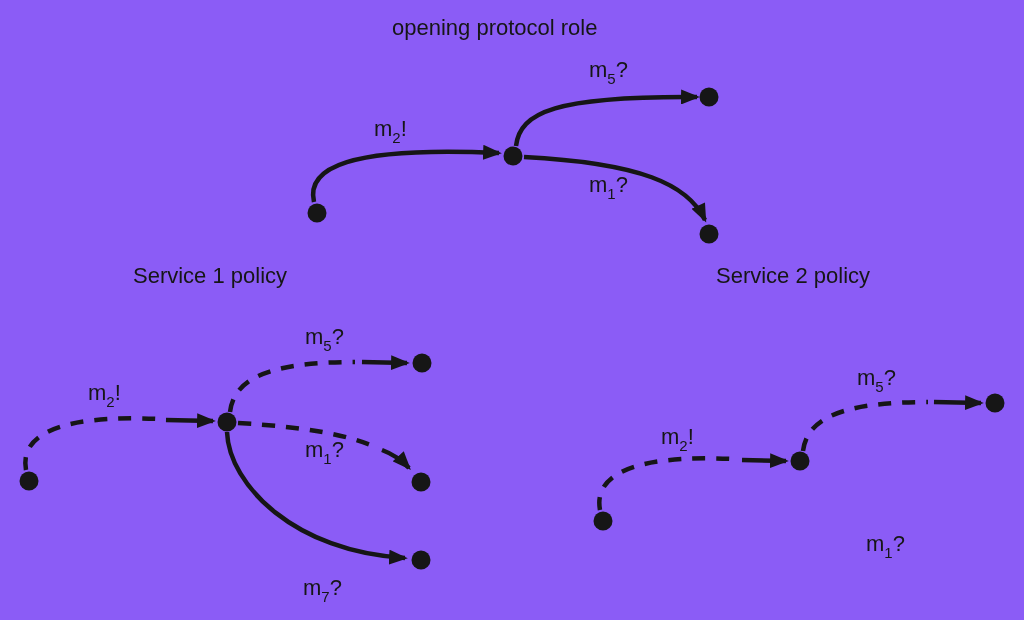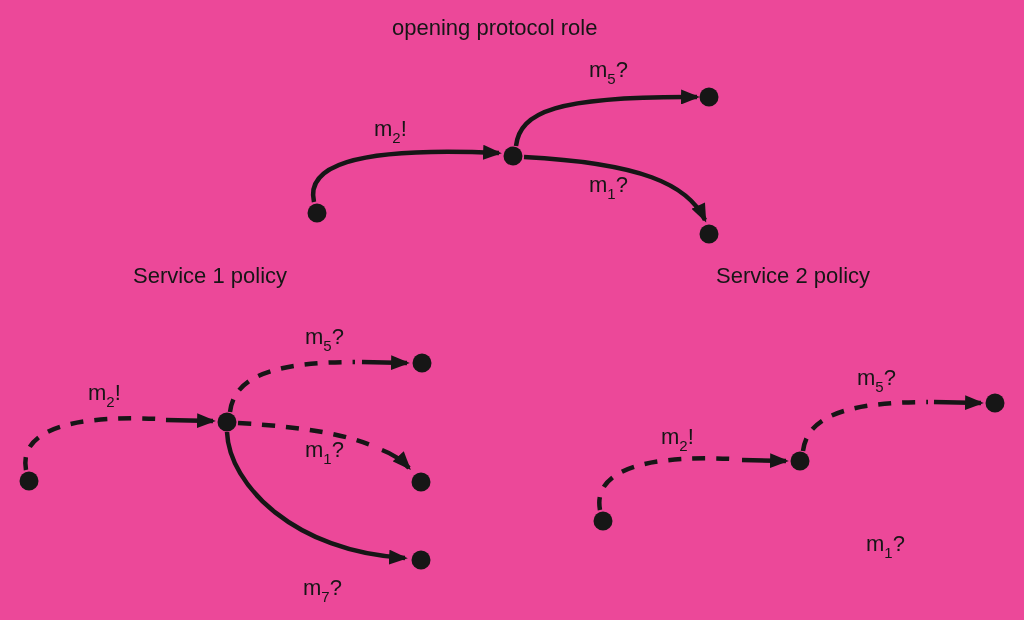--- a/index.html
+++ b/index.html
@@ -1,20 +1,20 @@
 <!DOCTYPE html>
 <html><head>
 <meta charset="utf-8">
 <style>
   html, body { margin: 0; padding: 0; background: #ffffff; }
   .canvas {
     position: relative;
     width: 1024px;
     height: 620px;
-    background: #ec4899;
+    background: #8b5cf6;
     font-family: "Liberation Sans", sans-serif;
     overflow: hidden;
   }
   svg { display: block; }
   .title {
     font-family: "Liberation Sans", sans-serif;
     font-size: 22px;
     fill: #161616;
   }
   .lbl {

